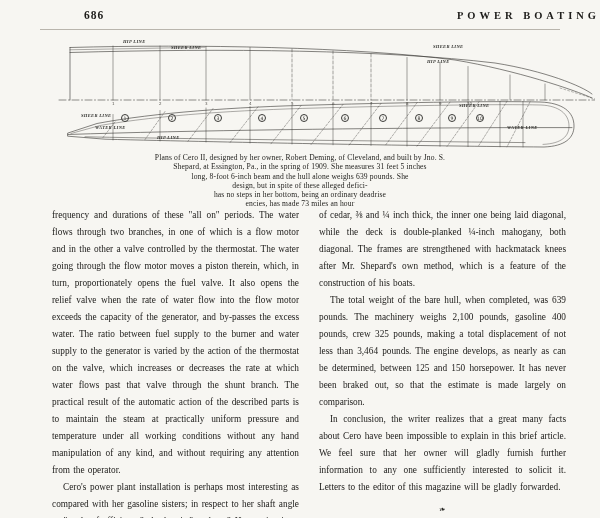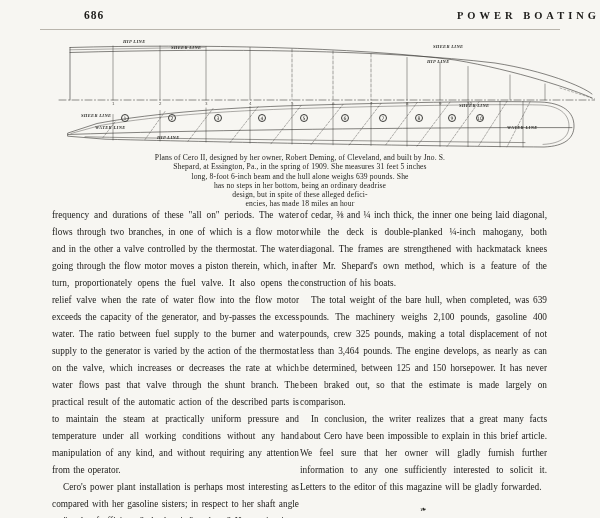--- a/index.html
+++ b/index.html
@@ -28,21 +28,21 @@
   .station-tick{
     position:absolute;font-size:4px;color:#55534e;
     font-family:"DejaVu Sans",sans-serif;
   }
   
   .caption{position:absolute;left:0;right:0;top:153px;text-align:center;}
   .caption div{font-size:7.6px;font-weight:normal;line-height:9.3px;letter-spacing:.15px;color:#242320;}
   
   .col{position:absolute;top:207px;width:247px;overflow:hidden;}
   .col.left{left:52px;height:311px;}
-  .col.right{left:300px;height:311px;}
+  .col.right{left:319px;height:311px;}
   .col p{
     margin:0;font-size:9.3px;line-height:17px;text-align:justify;
     word-spacing:.09em;color:#1c1b19;
   }
   .col p.indent{text-indent:11px;}
   .end-mark{
     display:block;text-align:center;font-size:8px;margin-top:9px;color:#2a2a27;
     font-family:"DejaVu Sans",sans-serif;transform:rotate(-14deg);
   }
 </style>
@@ -151,23 +151,23 @@
         <span class="station-tick" style="left: 384px; top: 64.5px;">9</span>
         <span class="station-circ" style="left: 421px; top: 78px;">10</span>
         <span class="station-tick" style="left: 412px; top: 64.5px;">10</span>
       </div>
   </div>
 
   <div class="caption">
     <div>Plans of Cero II, designed by her owner, Robert Deming, of Cleveland, and built by Jno. S.</div>
     <div>Shepard, at Essington, Pa., in the spring of 1909.  She measures 31 feet 5 inches</div>
     <div>long, 8-foot 6-inch beam and the hull alone weighs 639 pounds.  She</div>
+    <div>design, but in spite of these alleged defici-</div>
     <div>has no steps in her bottom, being an ordinary deadrise</div>
-    <div>design, but in spite of these alleged defici-</div>
-    <div>encies, has made 18 miles an hour</div>
+    <div>encies, has made 73 miles an hour</div>
   </div>
 
   <div class="col left">
     <p>frequency and durations of these "all on" periods.  The water flows through two branches, in one of which is a flow motor and in the other a valve controlled by the thermostat.  The water going through the flow motor moves a piston therein, which, in turn, proportionately opens the fuel valve.  It also opens the relief valve when the rate of water flow into the flow motor exceeds the capacity of the generator, and by-passes the excess water.  The ratio between fuel supply to the burner and water supply to the generator is varied by the action of the thermostat on the valve, which increases or decreases the rate at which water flows past that valve through the shunt branch.  The practical result of the automatic action of the described parts is to maintain the steam at practically uniform pressure and temperature under all working conditions without any hand manipulation of any kind, and without requiring any attention from the operator.</p>
     <p class="indent">Cero's power plant installation is perhaps most interesting as compared with her gasoline sisters; in respect to her shaft angle or "angle of efficiency" she has it "on them."  Her engine is as far forward as you can get it, being right against the forward coaming, or rather the place where it ought to be, because she is so much out of water when racing, she doesn't need any.  This gives her a shaft angle of 4 per cent at rest and not very much more than that when she has gone out far enough to fall back close to the water.  Her shaft is chrome nickel steel, 1½ inches in diameter, carrying ball thrust bearings which transmit the thrust from the propeller to the hull at a point immediately forward of the stuffing box.  Forward of the thrust bearing the shaft is supported by a universal joint and still farther forward</p>
   </div>
 
   <div class="col right">
     <p>of cedar, ⅜ and ¼ inch thick, the inner one being laid diagonal, while the deck is double-planked ¼-inch mahogany, both diagonal.  The frames are strengthened with hackmatack knees after Mr. Shepard's own method, which is a feature of the construction of his boats.</p>
     <p class="indent">The total weight of the bare hull, when completed, was 639 pounds.  The machinery weighs 2,100 pounds, gasoline 400 pounds, crew 325 pounds, making a total displacement of not less than 3,464 pounds.  The engine develops, as nearly as can be determined, between 125 and 150 horsepower.  It has never been braked out, so that the estimate is made largely on comparison.</p>

